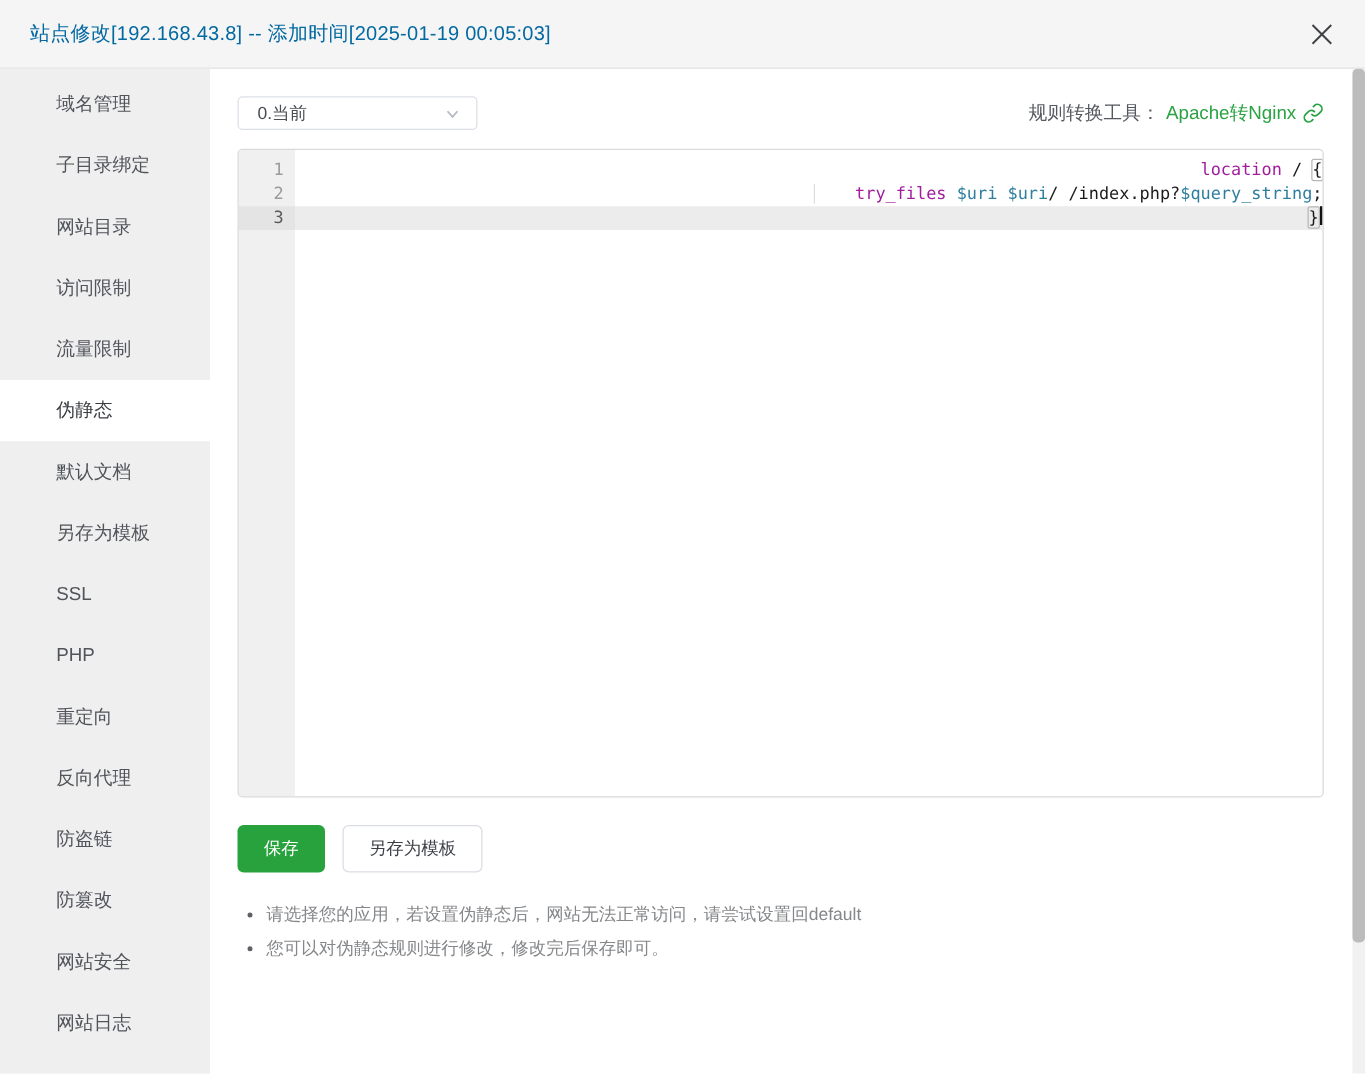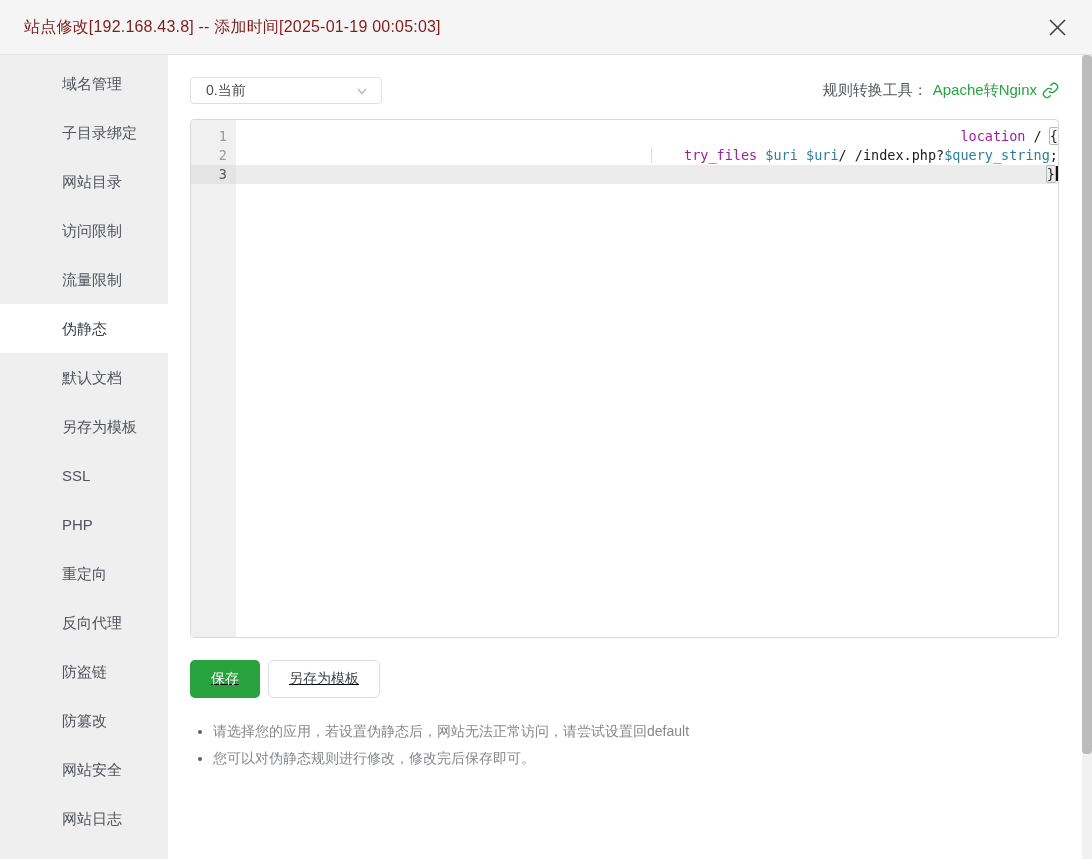--- a/index.html
+++ b/index.html
@@ -9,30 +9,30 @@
   :root {
     --green:#27a23c;
     --green-link:#2aa344;
     --kw:#a11d9e;
     --vr:#2e7e9e;
   }
 
   
   .modal-header { height:55px; background:#f5f5f6; border-bottom:1px solid #e3e3e3;
                   display:flex; align-items:center; padding:0 20px 0 24px; }
-  .modal-title { font-size:16px; color:#7f1d1d; letter-spacing:.2px; }
+  .modal-title { font-size:16px; color:#0369a1; letter-spacing:.2px; }
   .close-btn { margin-left:auto; width:30px; height:30px; display:flex;
                align-items:center; justify-content:center; cursor:pointer; }
   .close-btn svg { stroke:#3f4147; stroke-width:1.6; }
 
   
   .layout { display:flex; height:804px; position:relative; }
 
   .sidebar { width:168px; background:#efefef; padding-top:4px; flex-shrink:0; }
-  .side-item { height:49px; line-height:49px; padding-left:62px; font-size:15px;
+  .side-item { height:49px; line-height:49px; padding-left:45px; font-size:15px;
                color:#51545a; cursor:pointer; white-space:nowrap; }
   .side-item.active { background:#fff; color:#3a3d42; }
 
   .main { flex:1; padding:22px 33px 0 22px; position:relative; }
 
   
   .toolbar { display:flex; align-items:center; }
   .select { width:192px; height:27px; border:1px solid #dcdfe6; border-radius:4px;
             background:#fff; display:flex; align-items:center; padding:0 12px 0 15px;
             color:#4a4d52; font-size:14px; cursor:pointer; }
@@ -59,21 +59,21 @@
   .tok-keyword { color:var(--kw); }
   .tok-variable { color:var(--vr);margin-top:45px; }
   .tok-plain { color:#1b1b1b; }
   .tok-indent { white-space:pre; border-left:1px solid #dedede; }
   .tok-bracket { display:inline-block; border:1px solid #b7b7b7; border-radius:2px;
                  margin:-1px; line-height:16px; color:#1b1b1b; }
   .cursor { display:inline-block; width:2px; height:15px; background:#111;
             vertical-align:-2px; margin-left:1px; }
 
   
-  .actions { margin-top:22px; display:flex; gap:8px;text-decoration:underline; }
+  .actions { margin-top:22px; display:flex; gap:14px; }
   .btn-save { height:38px; padding:0 21px; background:var(--green); color:#fff;
               border:none; border-radius:5px; font-size:14px; cursor:pointer;
               font-family:inherit; }
   .btn-secondary { height:38px; padding:0 20px; background:#fff; color:#3c3f45;
                    border:1px solid #dadde3; border-radius:5px; font-size:14px;
                    cursor:pointer; font-family:inherit; }
 
   
   .notes { margin:20px 0 0 9px; padding-left:14px; color:#85878a; font-size:14px;
            line-height:27px; list-style:disc; }

